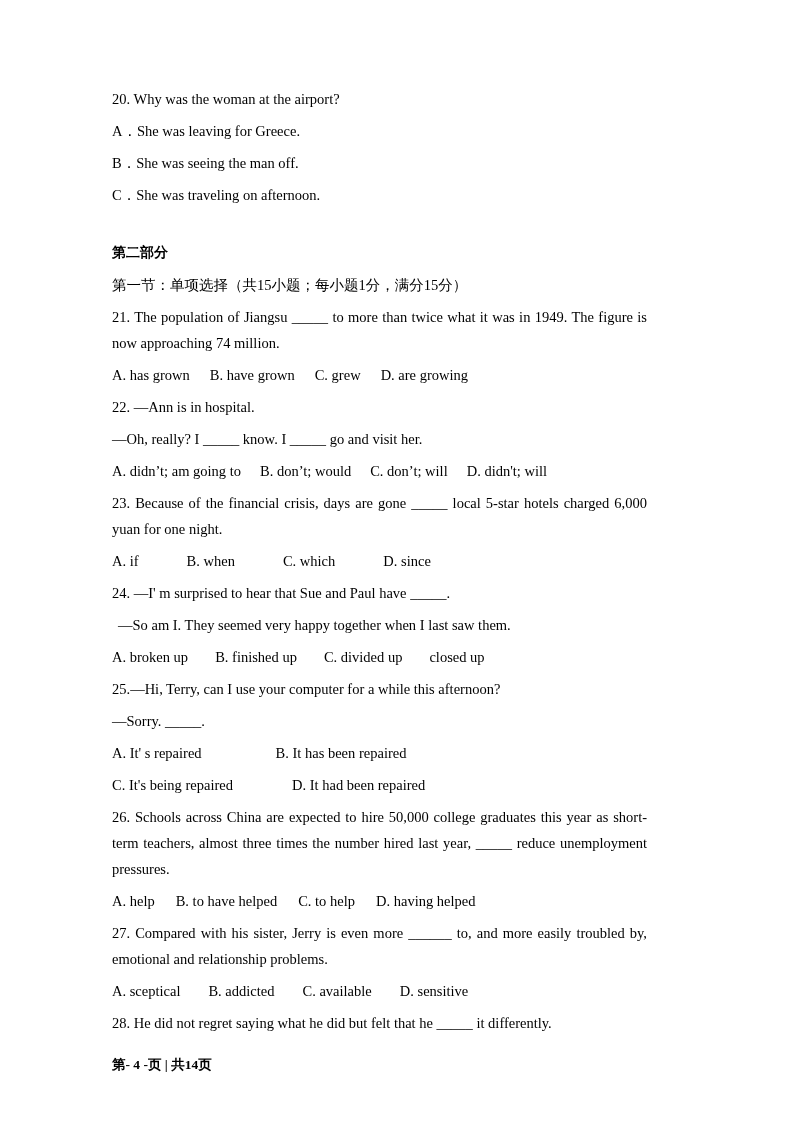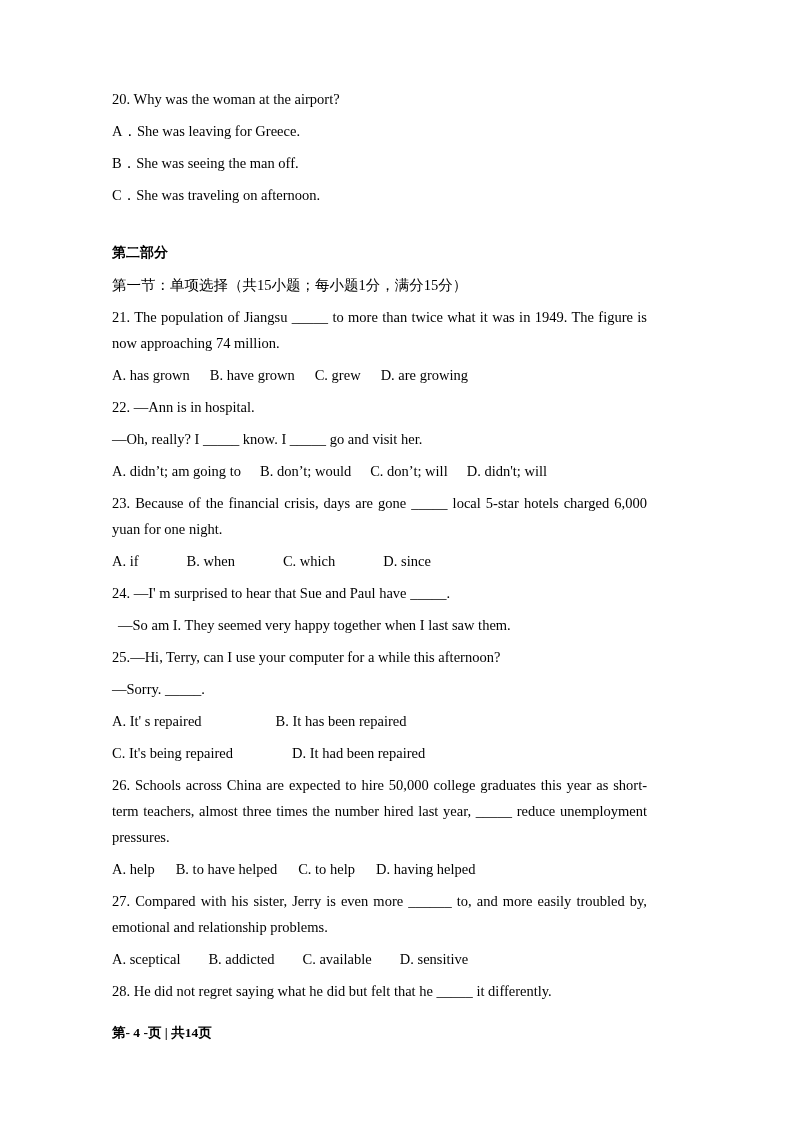--- a/index.html
+++ b/index.html
@@ -73,20 +73,26 @@
   <p class="justify">23. Because of the financial crisis, days are gone _____ local 5-star hotels charged 6,000 yuan for one night.</p>
   <div class="opts" style="gap:0 48px">
     <span>A. if</span>
     <span>B. when</span>
     <span>C. which</span>
     <span>D. since</span>
   </div>
 
   <p>24. —I' m surprised to hear that Sue and Paul have _____.</p>
   <p class="indent">—So am I. They seemed very happy together when I last saw them.</p>
+  <div class="opts" style="gap:0 27px">
+    <span>A. broken up</span>
+    <span>B. finished up</span>
+    <span>C. divided up</span>
+    <span>closed up</span>
+  </div>
 
   <p>25.—Hi, Terry, can I use your computer for a while this afternoon?</p>
   <p>—Sorry. _____.</p>
   <div class="opts" style="gap:0 74px">
     <span>A. It' s repaired</span>
     <span>B. It has been repaired</span>
   </div>
   <div class="opts" style="gap:0 59px">
     <span>C. It's being repaired</span>
     <span>D. It had been repaired</span>

